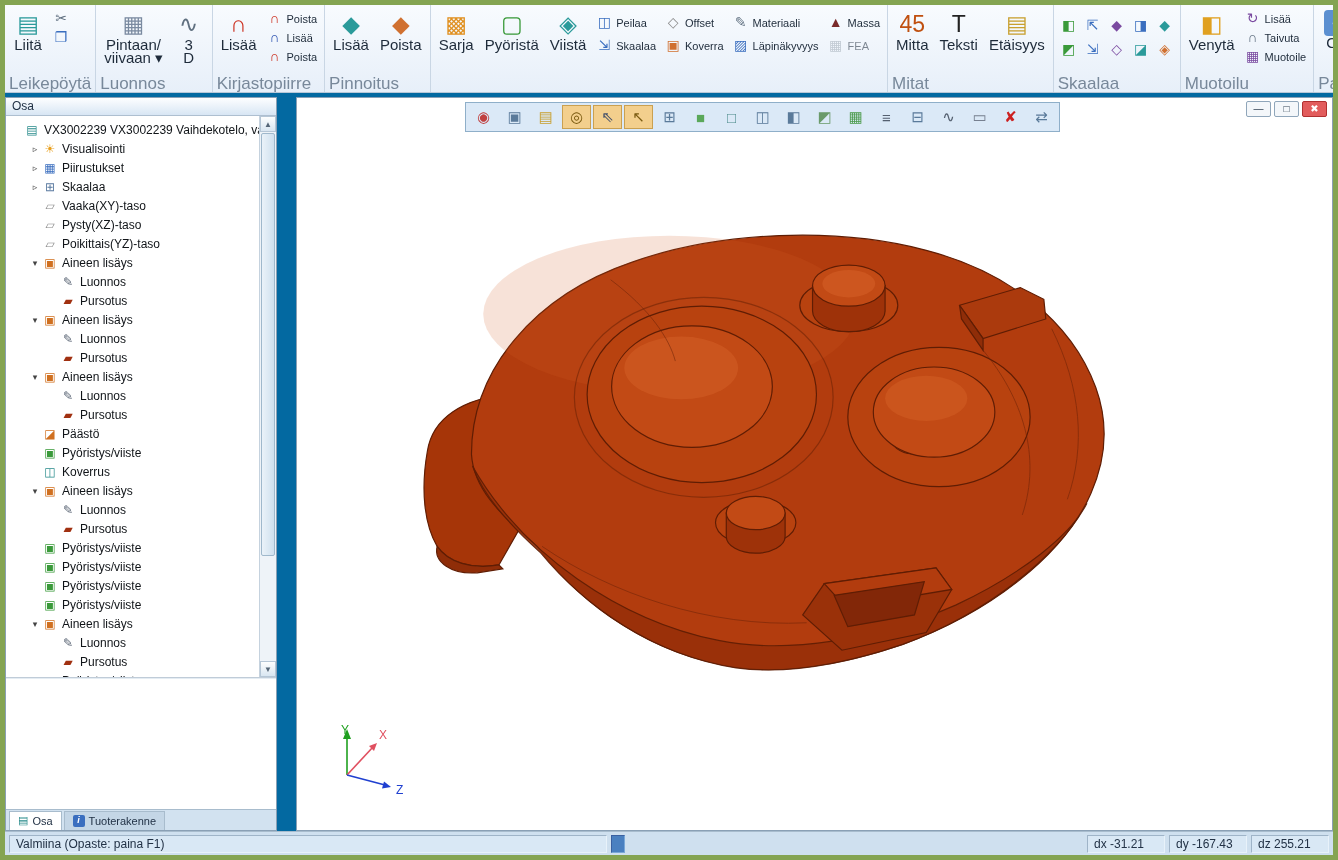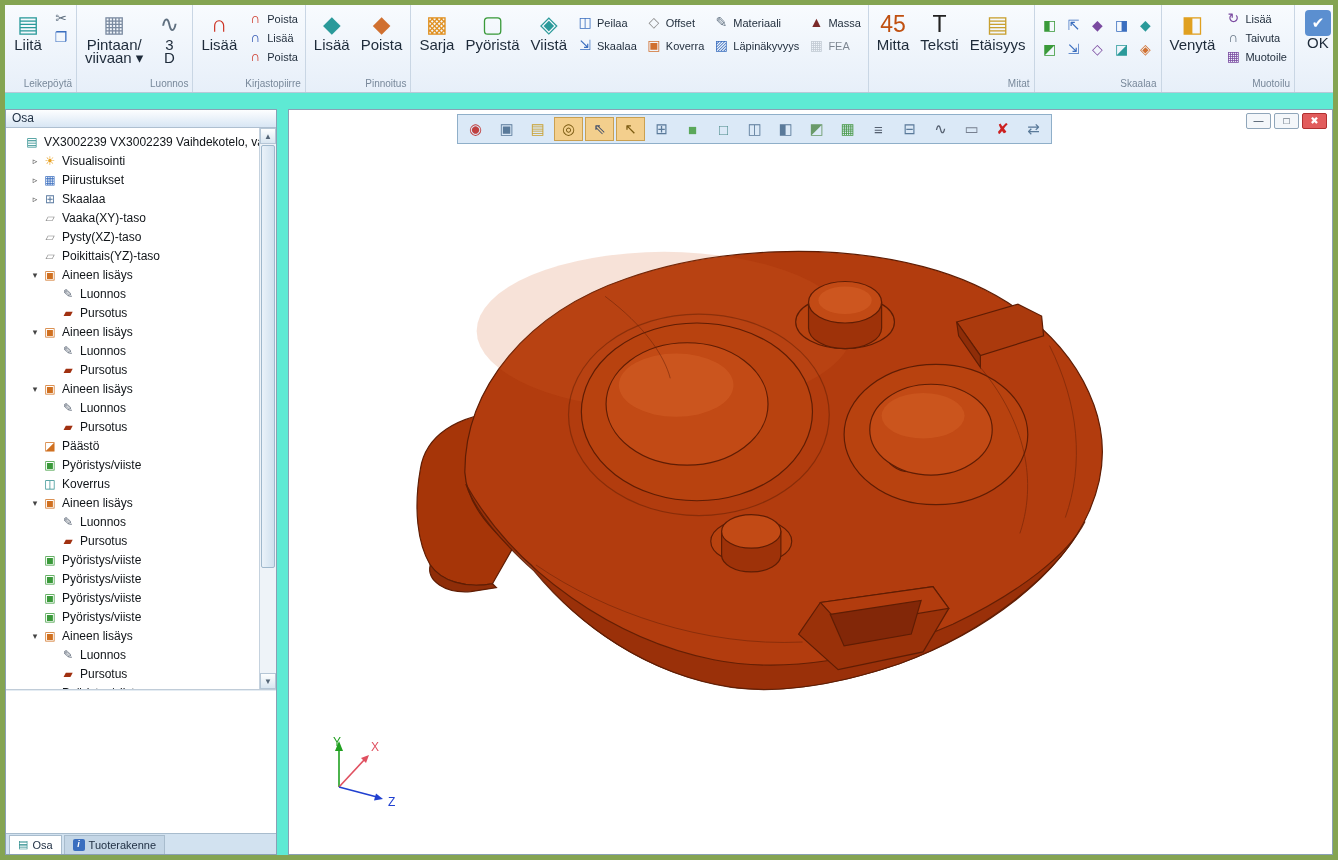--- a/index.html
+++ b/index.html
@@ -4,37 +4,37 @@
 <style>
   *{margin:0;padding:0;box-sizing:border-box}
   html,body{width:1338px;height:860px;overflow:hidden}
   body{font-family:"Liberation Sans",sans-serif;background:#84a452}
   .window{width:1338px;height:860px;border:5px solid #84a452;background:#cfe0ef;display:flex;flex-direction:column}
 
   
   .ribbon{flex:0 0 88px;height:88px;background:linear-gradient(#f8fbfe,#e7eff9);display:flex;align-items:stretch;overflow:hidden;border-bottom:1px solid #b8c8d8}
   .rgroup{display:flex;flex-direction:column;padding:2px 4px 0;border-right:1px solid #c9d6e4}
   .rgrow{flex:1;display:flex;align-items:flex-start;gap:3px;padding-top:1px}
-  .rglabel{height:15px;font-size:10px;color:#78889a;text-align:right;line-height:14px;white-space:nowrap}
+  .rglabel{height:15px;font-size:17px;color:#78889a;text-align:left;line-height:14px;white-space:nowrap}
   .rbig{display:flex;flex-direction:column;align-items:center;padding:2px 4px;min-width:38px;border-radius:3px;cursor:default}
   .ric{font-size:23px;line-height:26px;height:28px;display:flex;align-items:center;justify-content:center}
   .ric.sq{width:26px;height:26px;border-radius:4px;font-size:15px;line-height:26px}
   .ric.ci{width:26px;height:26px;border-radius:50%;font-size:14px;line-height:26px}
   .rlbl{font-size:15px;color:#1e2b3a;line-height:13px;white-space:nowrap}
   .rcol{display:flex;flex-direction:column;gap:2px;padding-top:2px}
   .rcol.wide{gap:6px;padding-top:6px}
   .rsmall{display:flex;align-items:center;gap:4px;font-size:11px;color:#1e2b3a;padding:1px 3px;white-space:nowrap}
   .ric-s{font-size:14px;line-height:15px;width:16px;text-align:center}
   .disabled{opacity:.55}
   .pinblock{display:flex;flex-direction:column;gap:3px;padding-top:6px}
   .pinrow{display:flex;gap:2px}
   .psm{width:22px;height:21px;display:flex;align-items:center;justify-content:center;font-size:14px}
 
   
-  .main{flex:1;display:flex;gap:11px;background:#5eead4;padding-top:16px;min-height:0}
+  .main{flex:1;display:flex;gap:19px;background:#0369a1;padding-top:4px;min-height:0}
   .sidebar{flex:0 0 272px;width:272px;background:#fff;display:flex;flex-direction:column;border:1px solid #8aa0b5;min-height:0}
   .panel-title{flex:0 0 18px;background:linear-gradient(#fdfeff,#d8e6f4);font-size:12px;padding:1px 6px;color:#223246;border-bottom:1px solid #aebfd0}
   .tree-wrap{flex:0 0 562px;position:relative;border-bottom:1px solid #c0ccd8;overflow:hidden;background:#fff}
   .tree{position:absolute;top:0;left:0;right:17px;bottom:0;padding-top:4px;overflow:hidden}
   .trow{height:19px;display:flex;align-items:center;font-size:12px;color:#101418;white-space:nowrap;overflow:hidden}
   .tarrow{flex:0 0 14px;width:14px;font-size:9px;color:#444;text-align:center}
   .ticon{flex:0 0 16px;width:16px;font-size:12px;text-align:center;margin-right:4px}
   .vscroll{position:absolute;top:0;right:0;bottom:0;width:17px;background:#eef3f8;border-left:1px solid #c5d2de;display:flex;flex-direction:column}
   .sbtn{flex:0 0 16px;font-size:8px;color:#567;display:flex;align-items:center;justify-content:center;background:linear-gradient(#fdfefe,#d9e6f1);border:1px solid #b5c6d6}
   .strack{flex:1}
@@ -576,13 +576,21 @@
         <polygon points="50,20 47,28 42,23" fill="#e05060"></polygon>
         <line x1="20" y1="52" x2="58" y2="62" stroke="#2040d0" stroke-width="1.6"></line>
         <polygon points="64,64 55,65.5 57,58.5" fill="#2040d0"></polygon>
         <text x="14" y="11" fill="#20a020">Y</text>
         <text x="52" y="16" fill="#e05060">X</text>
         <text x="69" y="71" fill="#2040d0">Z</text>
       </svg>
     </div>
   </div>
 
+  <div class="statusbar">
+    <div class="scell msg">Valmiina (Opaste: paina F1)</div>
+    <div class="scell ind"></div>
+    <div class="sspacer"></div>
+    <div class="scell coord">dx -31.21</div>
+    <div class="scell coord">dy -167.43</div>
+    <div class="scell coord">dz 255.21</div>
+  </div>
 </div>
 
 </body></html>

